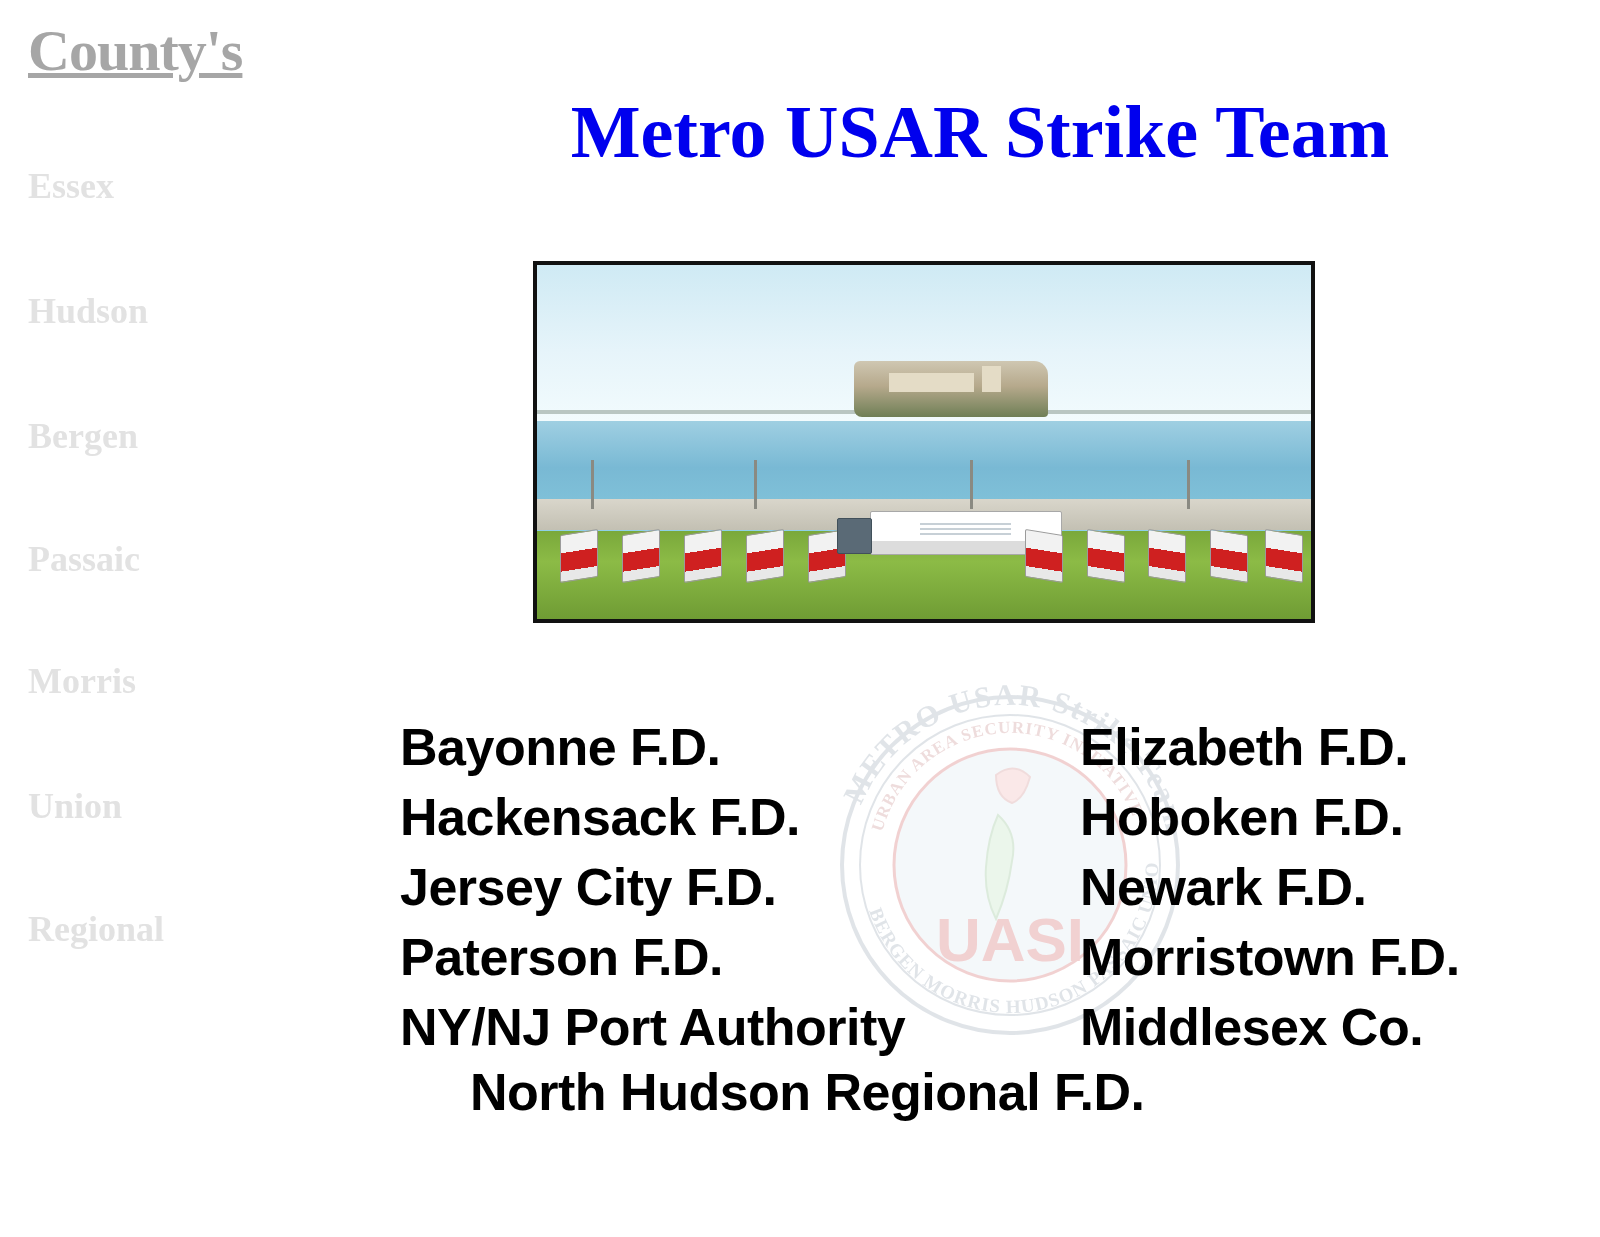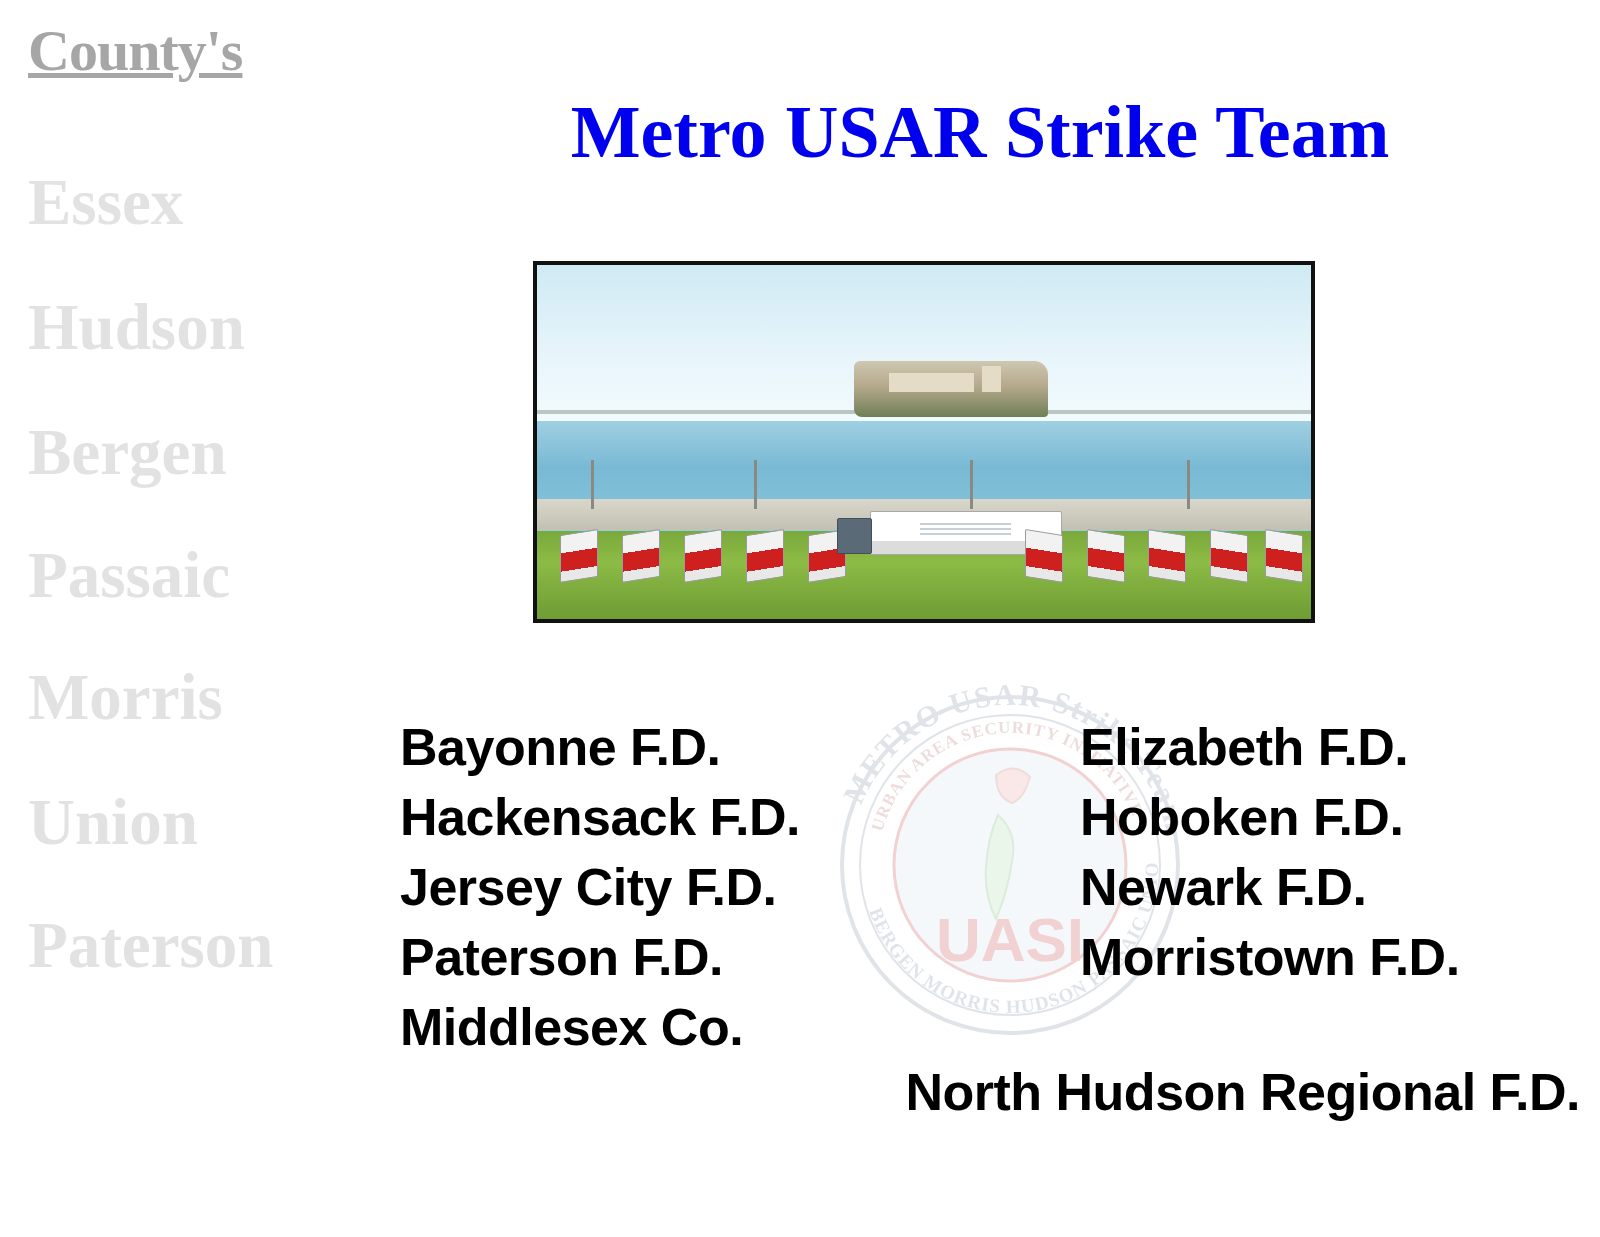--- a/index.html
+++ b/index.html
@@ -33,21 +33,21 @@
     color: #a6a6a6;
     text-decoration: underline;
     letter-spacing: -1px;
     white-space: nowrap;
   }
   .county-item {
     position: absolute;
     left: 28px;
     font-family: "Liberation Serif", serif;
     font-weight: bold;
-    font-size: 65px;
+    font-size: 36px;
     color: #e2e2e2;
     white-space: nowrap;
   }
 
   
   #slide-title {
     position: absolute;
     left: 390px;
     top: 90px;
     width: 1180px;
@@ -199,39 +199,39 @@
     align-items: center;
   }
   .dept-col-left {
     width: 680px;
     white-space: nowrap;
   }
   .dept-col-right {
     white-space: nowrap;
   }
   .dept-footer {
-    text-align: right;
+    text-align: left;
     white-space: nowrap;
     padding-left: 70px;
     height: 70px;
   }
 </style>
 </head>
 <body>
 
 <div id="county-list">
   <div class="county-head">County's</div>
 
   <div class="county-item" style="top:165px">Essex</div>
   <div class="county-item" style="top:290px">Hudson</div>
   <div class="county-item" style="top:415px">Bergen</div>
   <div class="county-item" style="top:538px">Passaic</div>
   <div class="county-item" style="top:660px">Morris</div>
   <div class="county-item" style="top:785px">Union</div>
-  <div class="county-item" style="top:908px">Paterson</div>
+  <div class="county-item" style="top:908px">Regional</div>
 </div>
 
 <div id="slide-title">Metro USAR Strike Team</div>
 
 <div id="photo-frame">
   <div class="sky"></div>
   <div class="far-shore"></div>
   <div class="water"></div>
 
   <div class="island">
@@ -303,16 +303,17 @@
   </div>
   <div class="dept-row">
     <div class="dept-col-left">Jersey City F.D.</div>
     <div class="dept-col-right">Newark F.D.</div>
   </div>
   <div class="dept-row">
     <div class="dept-col-left">Paterson F.D.</div>
     <div class="dept-col-right">Morristown F.D.</div>
   </div>
   <div class="dept-row">
+    <div class="dept-col-left">NY/NJ Port Authority</div>
     <div class="dept-col-right">Middlesex Co.</div>
   </div>
   <div class="dept-footer">North Hudson Regional F.D.</div>
 </div>
 
 </body></html>

